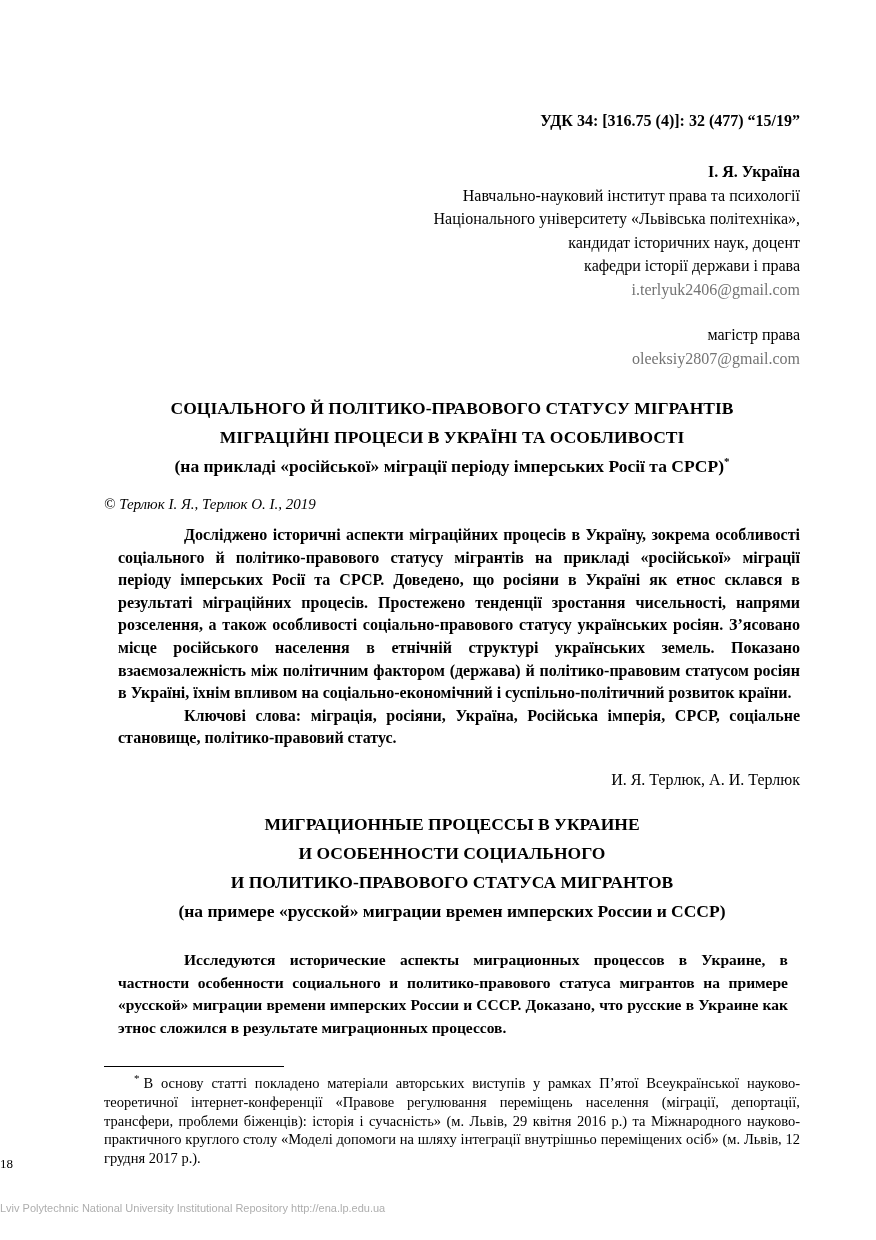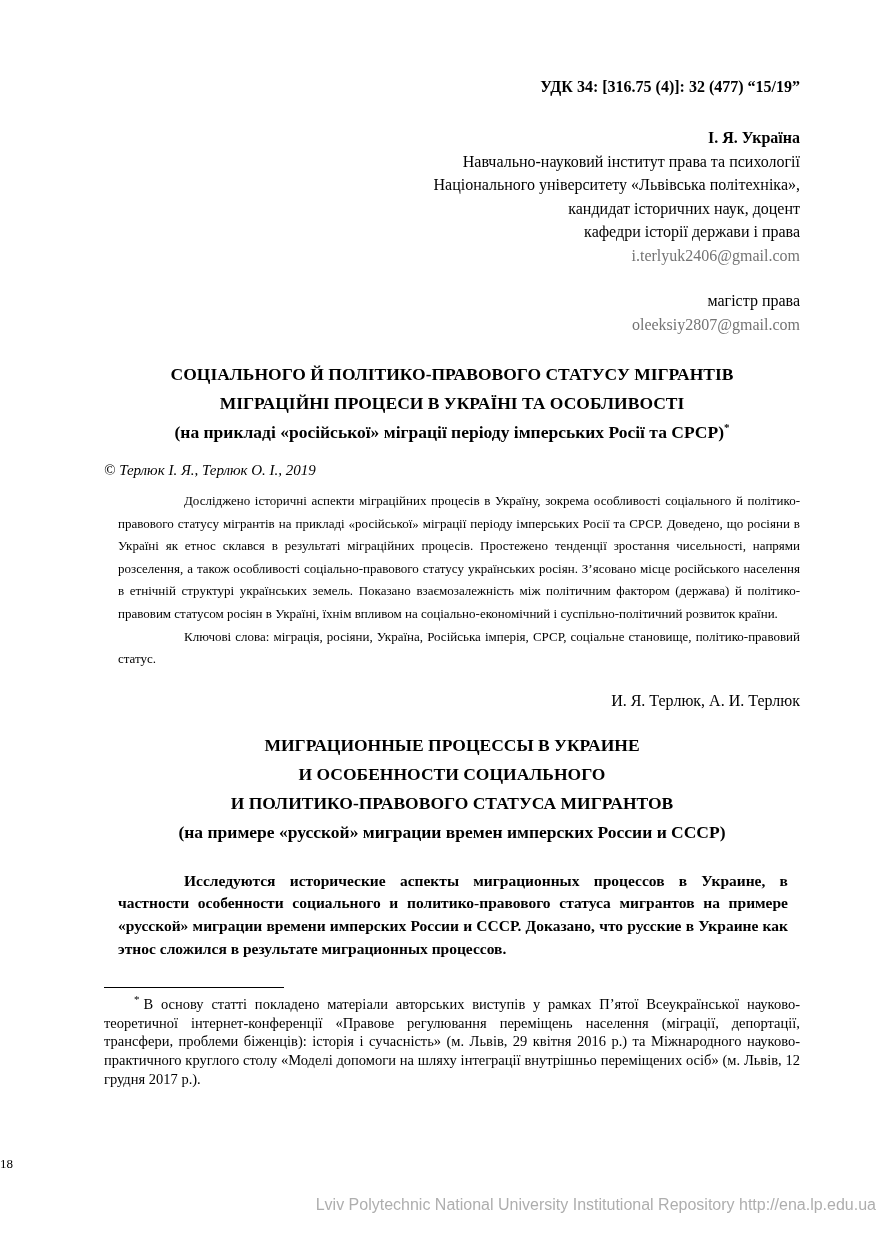--- a/index.html
+++ b/index.html
@@ -2,55 +2,55 @@
 <html><head>
 <meta charset="utf-8">
 <style>
   html, body { margin: 0; padding: 0; }
   body {
     width: 876px; height: 1240px;
     background: #ffffff; color: #000;
     position: relative; overflow: hidden;
     font-family: "Liberation Serif", "DejaVu Serif", serif;
   }
-  .page { padding: 78px 76px 0 104px; }
+  .page { padding: 112px 76px 0 104px; }
 
   .udk { font-weight: bold; text-align: right; font-size: 16px; margin-bottom: 30px; }
 
   .author-block { text-align: right; font-size: 16px; line-height: 23.5px; margin-bottom: 22px; }
   .author-name { font-weight: bold; }
   .email { color: #737373; text-decoration: none; }
 
   .title { font-weight: bold; text-align: center; font-size: 17.5px; line-height: 29px; margin-top: 24px; }
   sup { font-size: 11px; line-height: 0; }
 
   .copyright { font-style: italic; font-size: 15px; margin-top: 15px; }
 
-  .abstract { font-weight: normal; text-align: justify; font-size: 13px; line-height: 22.6px; margin: 11px 0 0 14px; }
+  .abstract { font-weight: bold; text-align: justify; font-size: 16px; line-height: 22.6px; margin: 11px 0 0 14px; }
   .abstract p { margin: 0; text-indent: 66px; }
 
   .authors-ru { font-weight: normal; text-align: right; font-size: 16px; margin-top: 21px; }
 
   .title-ru { font-weight: bold; text-align: center; font-size: 17.5px; line-height: 29px; margin-top: 21px; }
 
   .abstract-ru { font-weight: bold; text-align: justify; font-size: 15.5px; line-height: 22.6px; margin: 23px 12px 0 14px; }
   .abstract-ru p { margin: 0; text-indent: 66px; }
 
   .footnote-rule { border: none; border-top: 1.4px solid #000; width: 180px; margin: 27px 0 7px 0; }
   .footnote { font-size: 14.5px; line-height: 18.6px; text-align: justify; }
   .footnote p { margin: 0; text-indent: 30px; }
   .footnote sup { margin-right: 4px; }
 
   .page-number {
     position: absolute; left: 0; bottom: 68px; width: 100%;
     text-align: left; font-size: 13px;
   }
   .repo-footer {
     position: absolute; left: 0; bottom: 26px; width: 100%;
-    text-align: right; font-size: 16px; color: #aeaeae;
+    text-align: left; font-size: 11px; color: #aeaeae;
     font-family: "Liberation Sans", "DejaVu Sans", sans-serif;
     text-decoration: none; display: block;
   }
 </style>
 </head>
 <body>
 
 <div class="page">
 
   <div class="udk">УДК 34: [316.75 (4)]: 32 (477) “15/19”</div>

